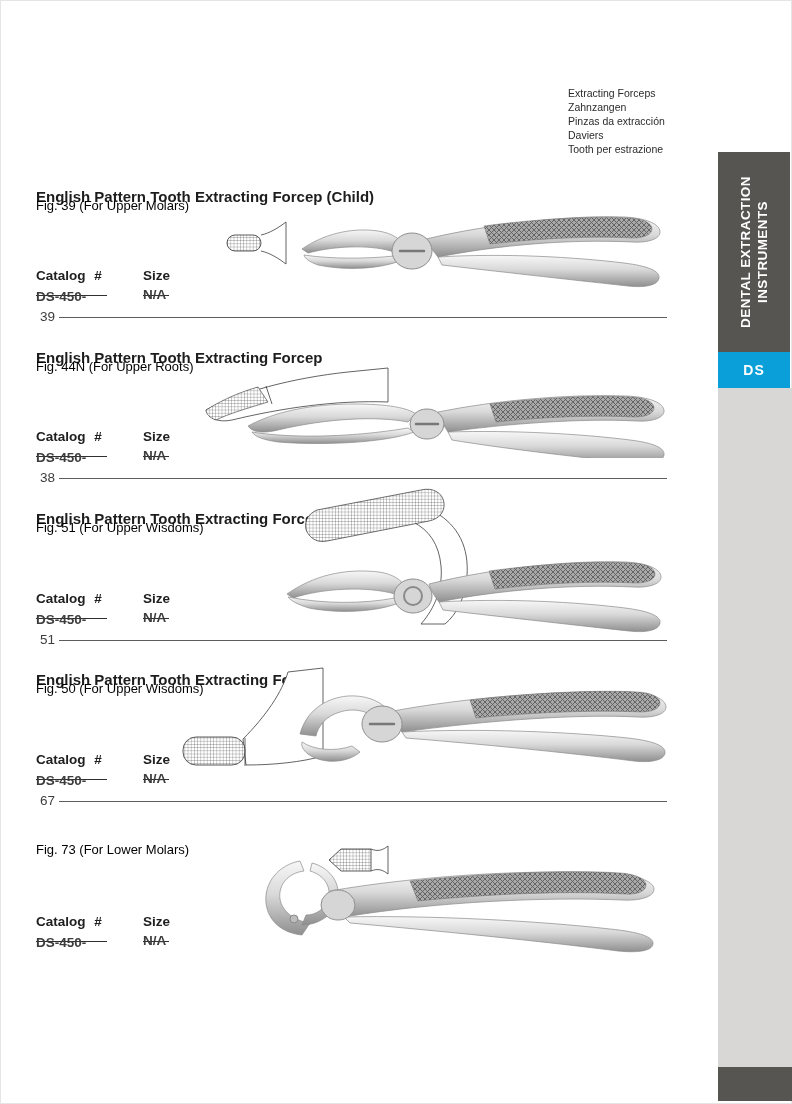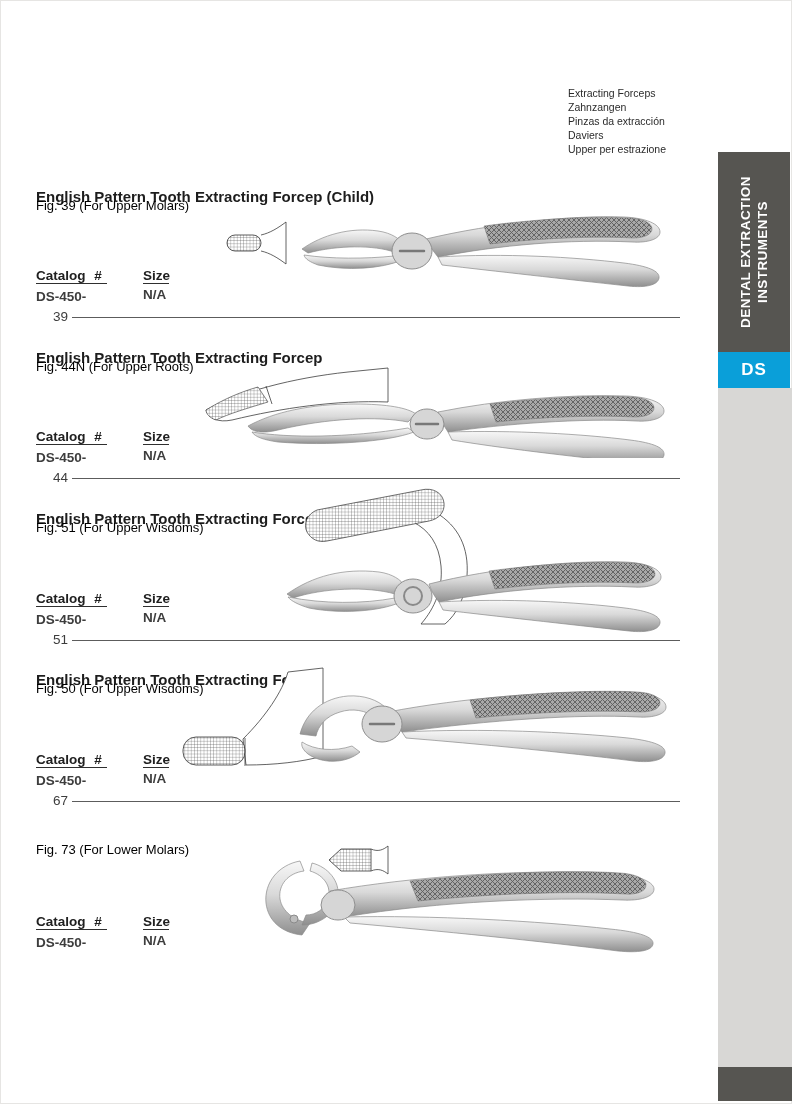--- a/index.html
+++ b/index.html
@@ -9,52 +9,52 @@
     box-shadow:inset 0 0 0 1px #e6e5e3;
   }
   
   .translations{position:absolute;left:568px;top:86px;width:170px;font-size:10.5px;line-height:14px;color:#2b2b2b;}
   
   .side-tab{position:absolute;left:718px;top:152px;width:72px;height:200px;background:#565551;}
   .side-tab-text{position:absolute;left:654px;top:216px;width:200px;height:72px;transform:rotate(-90deg);
     display:flex;flex-direction:column;justify-content:center;text-align:center;color:#ffffff;
     font-weight:bold;font-size:13.5px;line-height:17px;letter-spacing:.4px;}
   .ds-tab{position:absolute;left:718px;top:352px;width:72px;height:36px;background:#0a9fd9;
-    display:flex;align-items:center;justify-content:center;color:#fff;font-weight:bold;font-size:17px;letter-spacing:1px;}
+    display:flex;align-items:center;justify-content:center;color:#fff;font-weight:bold;font-size:14px;letter-spacing:1px;}
   .side-strip{position:absolute;left:718px;top:388px;width:74px;height:679px;background:#d8d7d5;}
   .side-footer{position:absolute;left:718px;top:1067px;width:74px;height:34px;background:#565551;}
   
   .product{position:absolute;left:0;width:792px;}
   .p-title{position:absolute;left:36px;top:0;font-size:15px;font-weight:bold;color:#1d1d1d;white-space:nowrap;text-align:right;}
   .p-fig{position:absolute;left:36px;top:22px;font-size:13px;color:#000000;white-space:nowrap;text-align:center;}
   
   .ptable{position:absolute;left:36px;width:627px;height:58px;}
-  .th{position:absolute;top:0;font-size:13.5px;font-weight:bold;color:#202020;padding-bottom:0;border-bottom:1.5px solid #2f2f2f;}
+  .th{position:absolute;top:0;font-size:13.5px;font-weight:bold;color:#202020;padding-bottom:12px;border-bottom:1.5px solid #2f2f2f;}
   .th-cat{left:0;width:71px;word-spacing:5px;}
   .th-size{left:107px;width:26px;}
   .tv{position:absolute;top:21px;font-size:13.5px;color:#3d3d3d;font-weight:bold;}
   .tv-cat{left:0;}
   .tv-size{left:107px;top:19px;}
-  .wrap-row{position:absolute;left:17px;top:41px;width:627px;display:flex;align-items:baseline;font-size:13.5px;color:#3d3d3d;}
+  .wrap-row{position:absolute;left:4px;top:41px;width:627px;display:flex;align-items:baseline;font-size:13.5px;color:#3d3d3d;}
   .wrap-rule{flex:1;border-bottom:1px solid #5c5c5c;margin-left:4px;transform:translateY(-3px);}
   .fimg{position:absolute;}
   .ol{fill:#ffffff;stroke:#3c3c3c;stroke-width:.8;}
   .oln{fill:none;stroke:#3c3c3c;stroke-width:.8;}
 </style>
 </head>
 <body>
 
 <div class="page">
 
   <div class="translations">
     <div>Extracting Forceps</div>
     <div>Zahnzangen</div>
     <div>Pinzas da extracción</div>
     <div>Daviers</div>
-    <div>Upper per estrazione</div>
+    <div>Tooth per estrazione</div>
   </div>
 
   <div class="side-tab"></div>
   <div class="side-tab-text">
     <span>DENTAL EXTRACTION</span>
     <span>INSTRUMENTS</span>
   </div>
   <div class="ds-tab">
     <span>DS</span>
   </div>
@@ -143,21 +143,21 @@
         <line x1="178" y1="42" x2="200" y2="42" stroke="#787878" stroke-width="2.5" stroke-linecap="round"></line>
       </g>
     </svg>
 
     <div class="ptable" style="top:92px;">
       <div class="th th-cat">Catalog #</div>
       <div class="th th-size">Size</div>
       <div class="tv tv-cat">DS-450-</div>
       <div class="tv tv-size">N/A</div>
       <div class="wrap-row">
-        <span>44</span>
+        <span>38</span>
         <div class="wrap-rule"></div>
       </div>
     </div>
   </section>
 
   <section class="product" style="top:498px;height:160px;">
     <h2 class="p-title">English Pattern Tooth Extracting Forcep</h2>
     <div class="p-fig">Fig. 51 (For Upper Wisdoms)</div>
 
     <svg class="fimg" style="left:283px;top:-12px;" width="384" height="152" viewBox="0 0 384 152">

